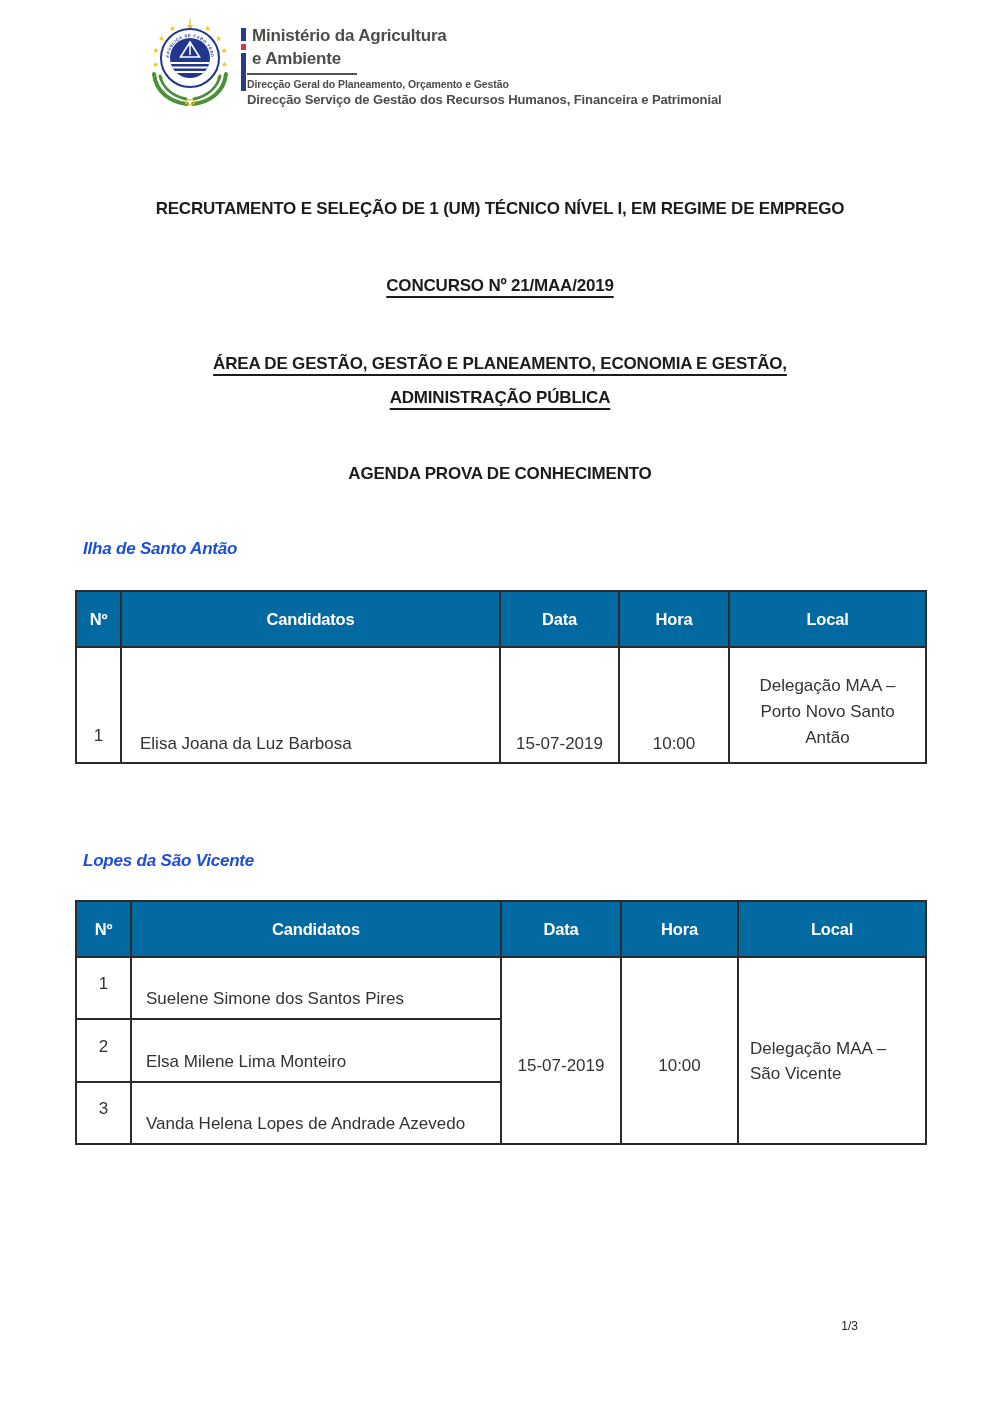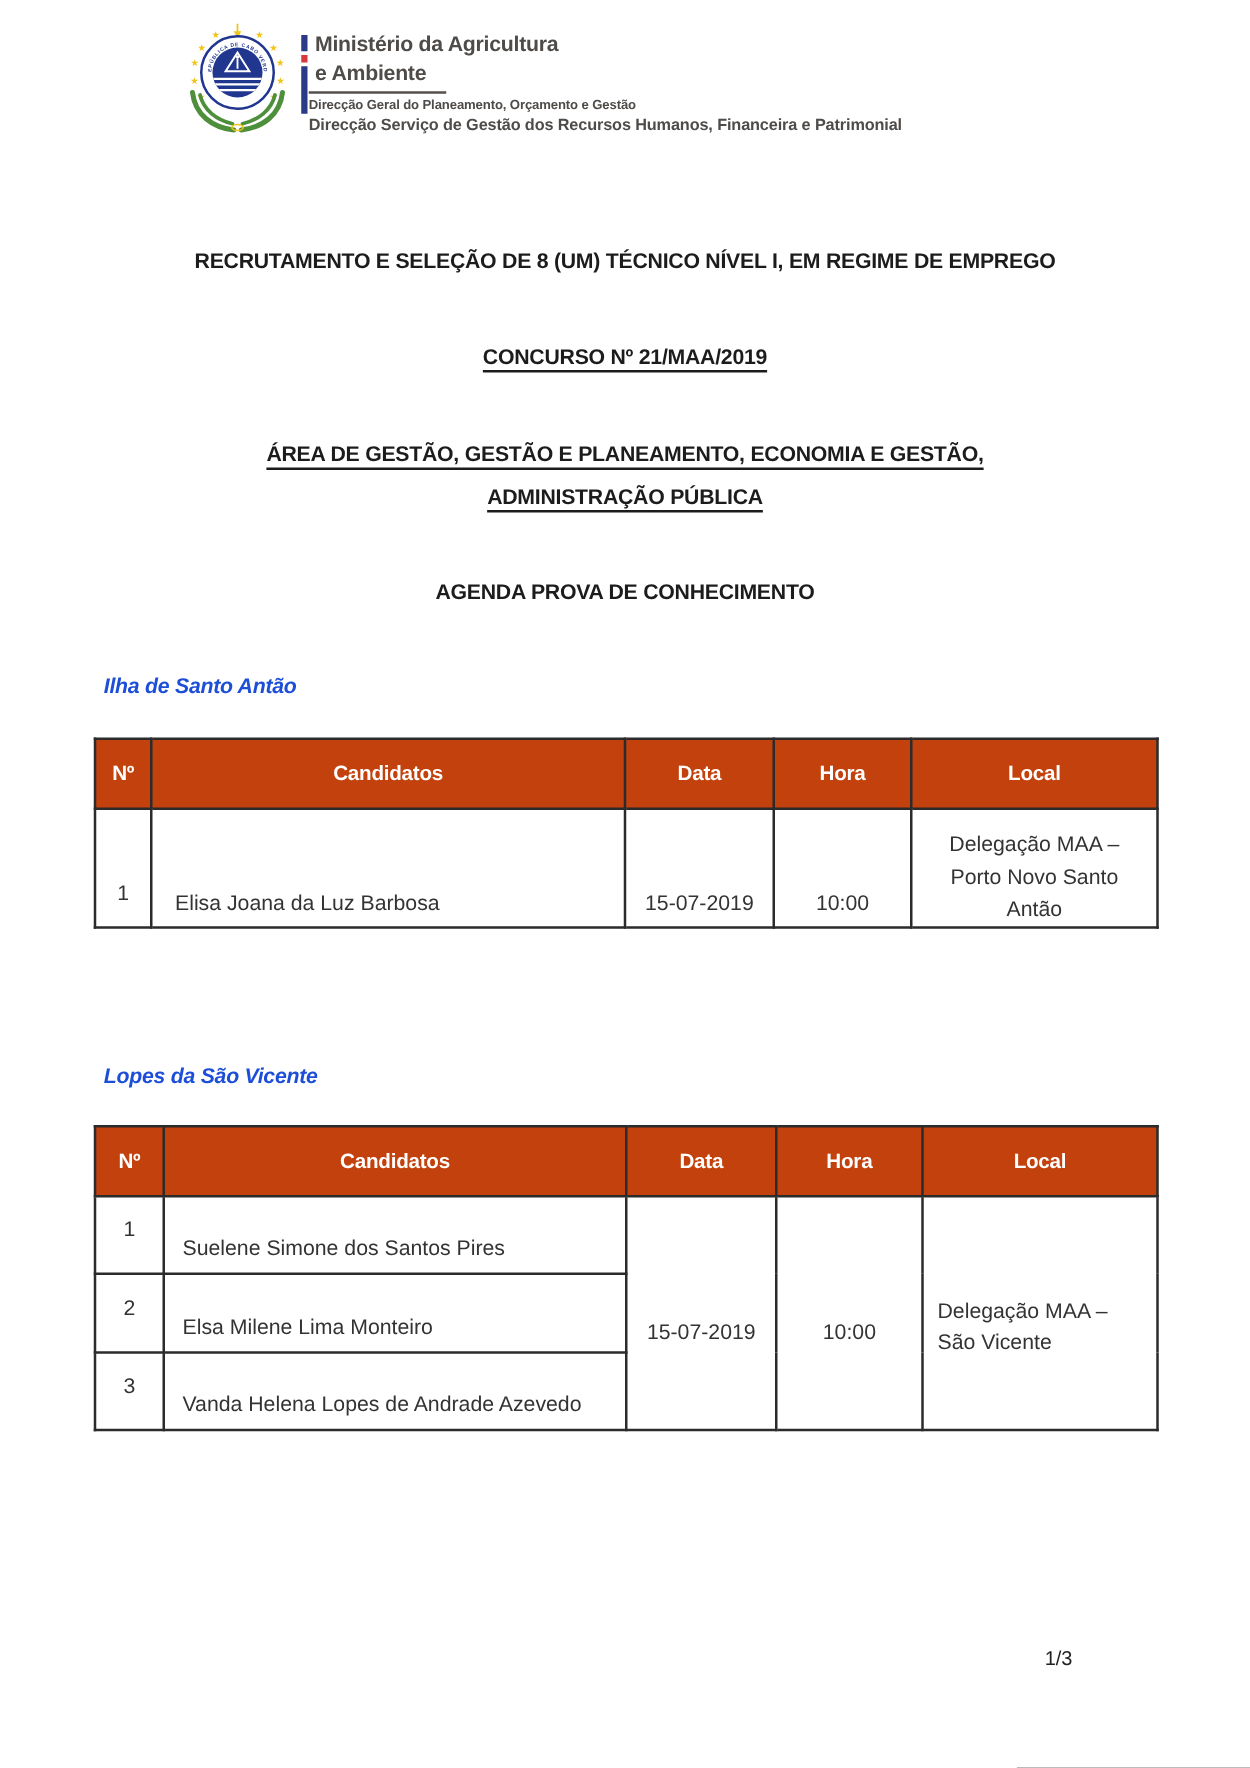--- a/index.html
+++ b/index.html
@@ -40,45 +40,45 @@
   .section-heading { position: absolute; left: 83px; font-weight: bold; font-size: 17px; letter-spacing: -0.2px; color: #1d4ed8; font-style: italic; }
   .s1 { top: 539px; }
   .s2 { top: 851px; }
 
   
   table.agenda { position: absolute; left: 75px; border-collapse: collapse; table-layout: fixed; background: #fff; }
   .tbl1 { top: 590px; width: 850px; }
   .tbl2 { top: 900px; width: 850px; }
   table.agenda th, table.agenda td { border: 2px solid #2b2b2b; }
   table.agenda th {
-    background: #c2410c; color: #ffffff; font-weight: bold;
+    background: #0369a1; color: #ffffff; font-weight: bold;
     font-size: 16.5px; letter-spacing: -0.2px; height: 56px; text-align: center; vertical-align: middle;
   }
   table.agenda td { font-size: 17px; color: #333333; }
 
   
-  .tbl1 td { height: 95px; }
+  .tbl1 td { height: 116px; }
   .tbl1 .cell-num  { text-align: center; vertical-align: bottom; padding-bottom: 16px; }
   .tbl1 .cell-name { text-align: left;  vertical-align: bottom; padding: 0 4px 8px 18px; }
   .tbl1 .cell-data, .tbl1 .cell-hora { text-align: center; vertical-align: bottom; padding-bottom: 8px; }
   .tbl1 .cell-local { text-align: center; vertical-align: middle; padding-top: 14px; }
   .tbl1 .cell-local span { display: inline-block; max-width: 150px; line-height: 26px; }
 
   
   .tbl2 tr.r1 td { height: 62px; }
   .tbl2 tr.r2 td { height: 63px; }
   .tbl2 tr.r3 td { height: 62px; }
   .tbl2 .cell-num  { text-align: center; vertical-align: middle; padding-bottom: 8px; }
   .tbl2 .cell-name { text-align: left; vertical-align: bottom; padding: 0 16px 9px 14px; }
   .tbl2 .cell-data, .tbl2 .cell-hora { text-align: center; vertical-align: middle; padding-top: 30px; }
   .tbl2 .cell-local { text-align: left; vertical-align: middle; padding: 20px 4px 0 11px; }
   .tbl2 .cell-local span { display: inline-block; max-width: 160px; line-height: 25px; }
 
   
-  .page-number { position: absolute; top: 1319px; right: 142px; font-size: 16px; color: #222; }
+  .page-number { position: absolute; top: 1319px; right: 142px; font-size: 12px; color: #222; }
 </style>
 </head>
 <body>
 
 <div class="page">
 
   <div class="letterhead">
 
     <svg class="emblem" viewBox="0 0 96 92">
       <defs>
@@ -139,21 +139,21 @@
 
     <div class="brandtext">
       <div class="ministry-name">Ministério da Agricultura</div>
       <div class="ministry-name">e Ambiente</div>
       <div class="brand-rule"></div>
       <div class="sub1">Direcção Geral do Planeamento, Orçamento e Gestão</div>
       <div class="sub2">Direcção Serviço de Gestão dos Recursos Humanos, Financeira e Patrimonial</div>
     </div>
   </div>
 
-  <div class="title t-main">RECRUTAMENTO E SELEÇÃO DE 8 (UM) TÉCNICO NÍVEL I, EM REGIME DE EMPREGO</div>
+  <div class="title t-main">RECRUTAMENTO E SELEÇÃO DE 1 (UM) TÉCNICO NÍVEL I, EM REGIME DE EMPREGO</div>
   <div class="title t-concurso"><span class="u">CONCURSO Nº 21/MAA/2019</span></div>
   <div class="title t-area1"><span class="u">ÁREA DE GESTÃO, GESTÃO E PLANEAMENTO, ECONOMIA E GESTÃO,</span></div>
   <div class="title t-area2"><span class="u">ADMINISTRAÇÃO PÚBLICA</span></div>
   <div class="title t-agenda">AGENDA PROVA DE CONHECIMENTO</div>
 
   <div class="section-heading s1">Ilha de Santo Antão</div>
 
   <table class="agenda tbl1">
     <colgroup>
       <col style="width:45px">

